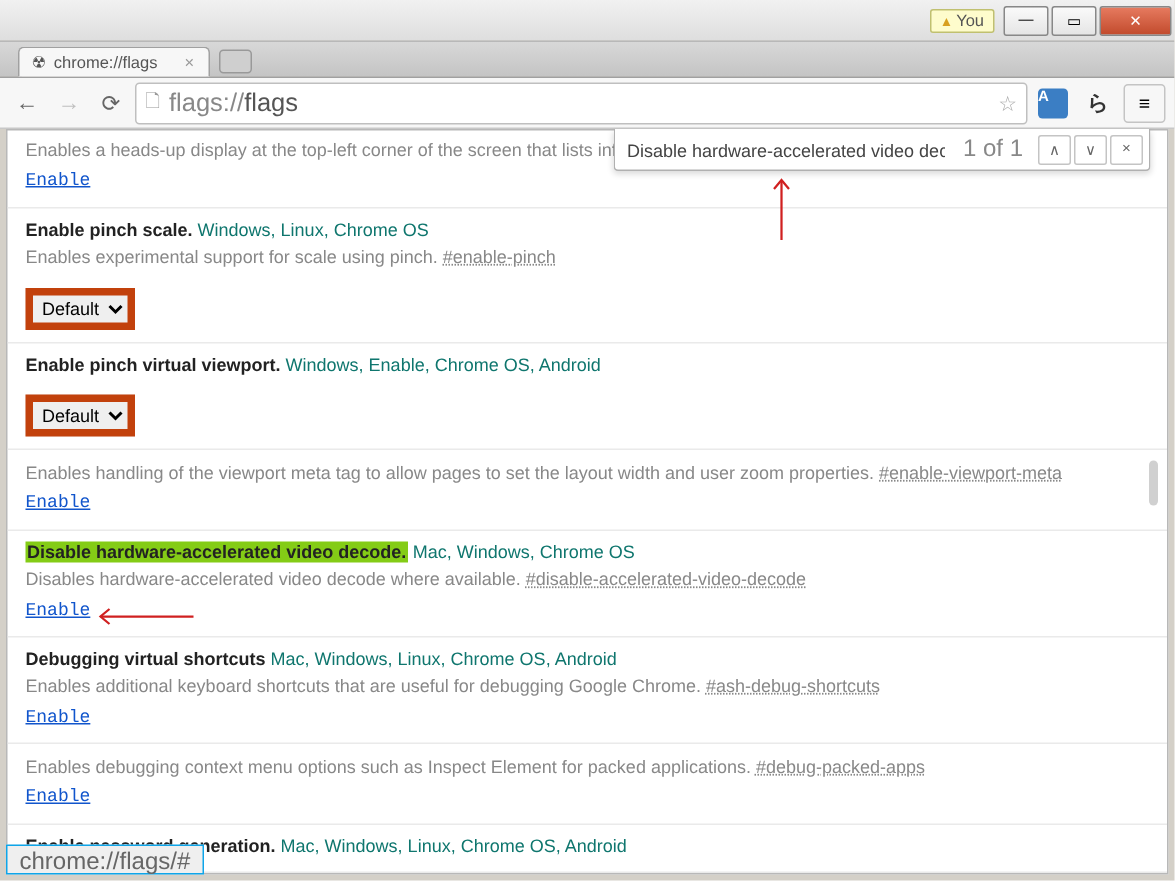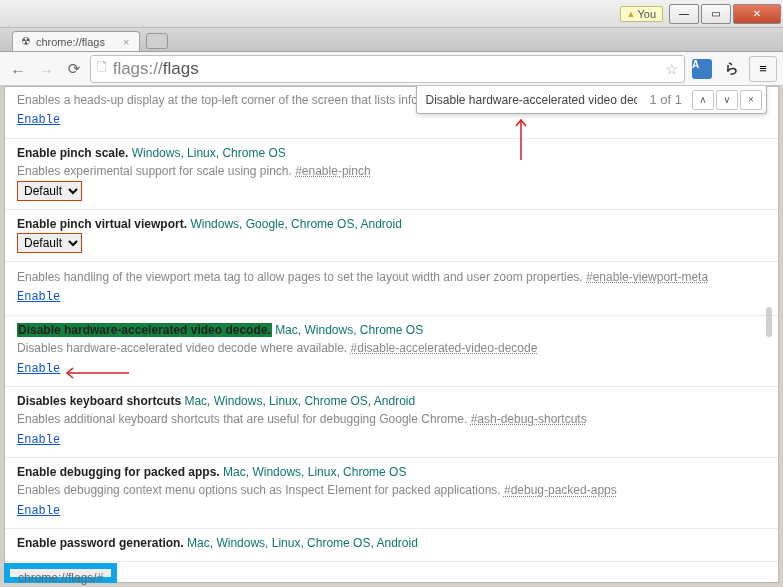--- a/index.html
+++ b/index.html
@@ -29,45 +29,45 @@
 .omnibox .url .scheme { color: #888; }
 .omnibox .star { margin-left: auto; color: #aaa; font-size: 14px; }
 .toolbar-icon { width: 26px; height: 26px; display: flex; align-items: center; justify-content: center; font-size: 13px; }
 .translate-icon { color: #fff; background: #3b7ec4; border-radius: 3px; width: 20px; height: 20px; font-size: 10px; font-weight: bold; }
 .sable { font-weight: bold; color: #333; font-size: 14px; }
 .menu-btn { border: 1px solid #c4c4c4; border-radius: 3px; width: 28px; height: 26px; }
 
 
 .find-bar { position: absolute; top: 86px; right: 16px; height: 28px; background: #fff; border: 1px solid #b0b0b0; border-top: none; box-shadow: 0 2px 4px rgba(0,0,0,.15); display: flex; align-items: center; padding: 0 4px; z-index: 10; border-radius: 0 0 3px 3px; }
 .find-bar input { border: none; outline: none; font-size: 12px; width: 220px; padding: 2px 4px; color: #444; }
-.find-bar .count { font-size: 13px; color: #888; padding: 0 8px; }
+.find-bar .count { font-size: 16px; color: #888; padding: 0 8px; }
 .find-bar .find-btn { width: 22px; height: 20px; border: 1px solid #c4c4c4; margin-left: 2px; display: flex; align-items: center; justify-content: center; font-size: 10px; color: #666; border-radius: 2px; }
 
 
 .page { position: absolute; top: 86px; left: 4px; right: 4px; bottom: 4px; background: #fff; overflow: hidden; border: 1px solid #b8b8b8; }
 .flags { height: 100%; overflow-y: auto; padding: 2px 0 0 0; }
 .flag-item { border-bottom: 1px solid #eaeaea; padding: 6px 12px 8px 12px; font-size: 12px; line-height: 1.45; }
 .flag-item .title { font-weight: bold; color: #222; }
 .flag-item .plats { color: #0f766e; font-weight: normal; }
 .flag-item .desc { color: #888; margin-top: 1px; }
 .flag-item .anchor { color: #888; text-decoration: underline dotted; }
 .flag-item .link { color: #1155cc; text-decoration: underline; cursor: pointer; display: inline-block; margin-top: 3px; font-size: 12px; font-family: Liberation Mono, monospace; }
-.flag-item select { margin-top: 0; font-size: 12px; border: 1px solid #c2410c; padding: 1px 2px; }
-.highlight { background: #15803d; color: #000; padding: 0 1px; }
+.flag-item select { margin-top: 11px; font-size: 12px; border: 5px solid #c2410c; padding: 1px 2px; }
+.highlight { background: #84cc16; color: #000; padding: 0 1px; }
 .partial-top { padding-top: 2px; }
 
 
 .arrow { position: absolute; z-index: 20; pointer-events: none; }
 .arrow svg { display: block; }
 
 
 .scroll-hint { position: absolute; right: 6px; top: 220px; width: 6px; height: 30px; background: #d0d0d0; border-radius: 3px; }
 
 
-.status { position: absolute; left: 4px; bottom: 4px; height: 20px; background: #efefef; border: 6px solid #0ea5e9; font-size: 12px; color: #666; padding: 2px 8px; z-index: 15; }
+.status { position: absolute; left: 4px; bottom: 4px; height: 20px; background: #efefef; border: 1px solid #0ea5e9; font-size: 16px; color: #666; padding: 2px 8px; z-index: 15; }
 </style>
 </head>
 <body>
 
 <div class="titlebar">
   <div class="you-badge">
     <span class="tri">▲</span>
     <span>You</span>
   </div>
   <div class="titlebar-btn">—</div>
@@ -125,47 +125,46 @@
       <span class="link">Enable</span>
     </div>
 
     <div class="flag-item">
       <div><span class="title">Enable pinch scale.</span> <span class="plats">Windows, Linux, Chrome OS</span></div>
       <div class="desc"><span>Enables experimental support for scale using pinch.</span> <span class="anchor">#enable-pinch</span></div>
       <select><option>Default</option></select>
     </div>
 
     <div class="flag-item">
-      <div><span class="title">Enable pinch virtual viewport.</span> <span class="plats">Windows, Google, Chrome OS, Android</span></div>
+      <div><span class="title">Enable pinch virtual viewport.</span> <span class="plats">Windows, Enable, Chrome OS, Android</span></div>
       <select><option>Default</option></select>
     </div>
 
     <div class="flag-item">
       <div class="desc"><span>Enables handling of the viewport meta tag to allow pages to set the layout width and user zoom properties.</span> <span class="anchor">#enable-viewport-meta</span></div>
       <span class="link">Enable</span>
     </div>
 
     <div class="flag-item" style="position:relative;">
       <div><span class="title highlight">Disable hardware-accelerated video decode.</span> <span class="plats">Mac, Windows, Chrome OS</span></div>
       <div class="desc"><span>Disables hardware-accelerated video decode where available.</span> <span class="anchor">#disable-accelerated-video-decode</span></div>
       <span class="link">Enable</span>
       <svg width="70" height="14" style="position:absolute; left:56px; bottom:6px;">
         <line x1="68" y1="7" x2="6" y2="7" stroke="#d02020" stroke-width="1.5"></line>
         <polyline points="12,2 6,7 12,12" fill="none" stroke="#d02020" stroke-width="1.5"></polyline>
       </svg>
     </div>
 
     <div class="flag-item">
-      <div><span class="title">Disables keyboard shortcuts</span> <span class="plats">Mac, Windows, Linux, Chrome OS, Android</span></div>
+      <div><span class="title">Debugging virtual shortcuts</span> <span class="plats">Mac, Windows, Linux, Chrome OS, Android</span></div>
       <div class="desc"><span>Enables additional keyboard shortcuts that are useful for debugging Google Chrome.</span> <span class="anchor">#ash-debug-shortcuts</span></div>
       <span class="link">Enable</span>
     </div>
 
     <div class="flag-item">
-      <div><span class="title">Enable debugging for packed apps.</span> <span class="plats">Mac, Windows, Linux, Chrome OS</span></div>
       <div class="desc"><span>Enables debugging context menu options such as Inspect Element for packed applications.</span> <span class="anchor">#debug-packed-apps</span></div>
       <span class="link">Enable</span>
     </div>
 
     <div class="flag-item">
       <div><span class="title">Enable password generation.</span> <span class="plats">Mac, Windows, Linux, Chrome OS, Android</span></div>
 
     </div>
 
   </div>

